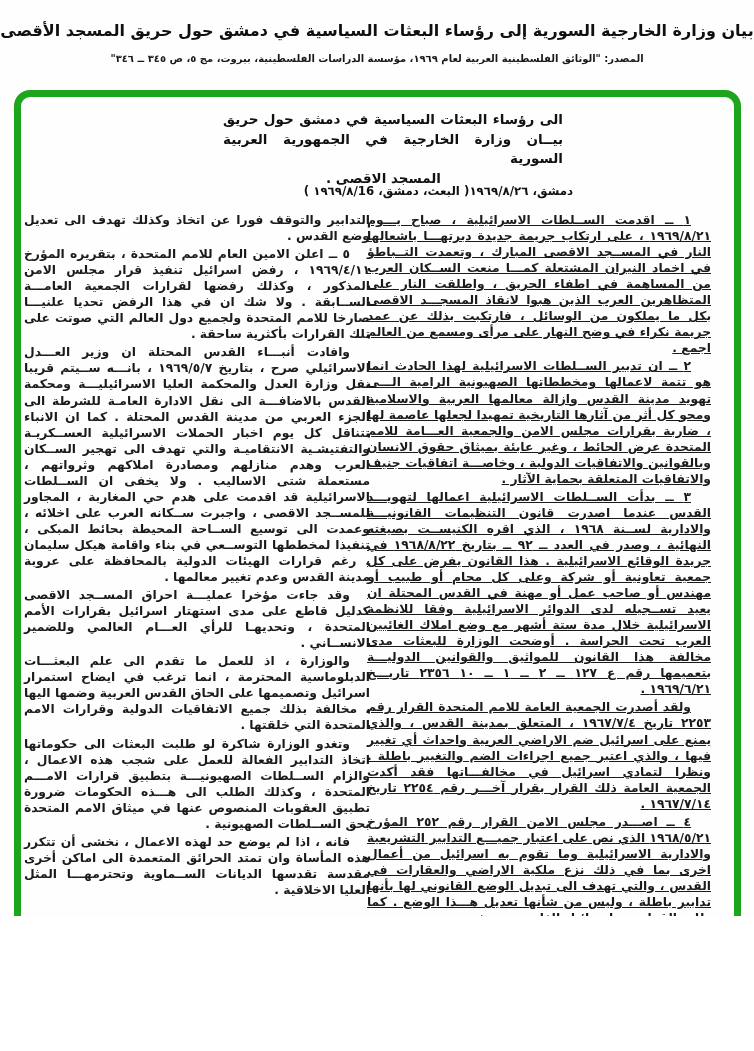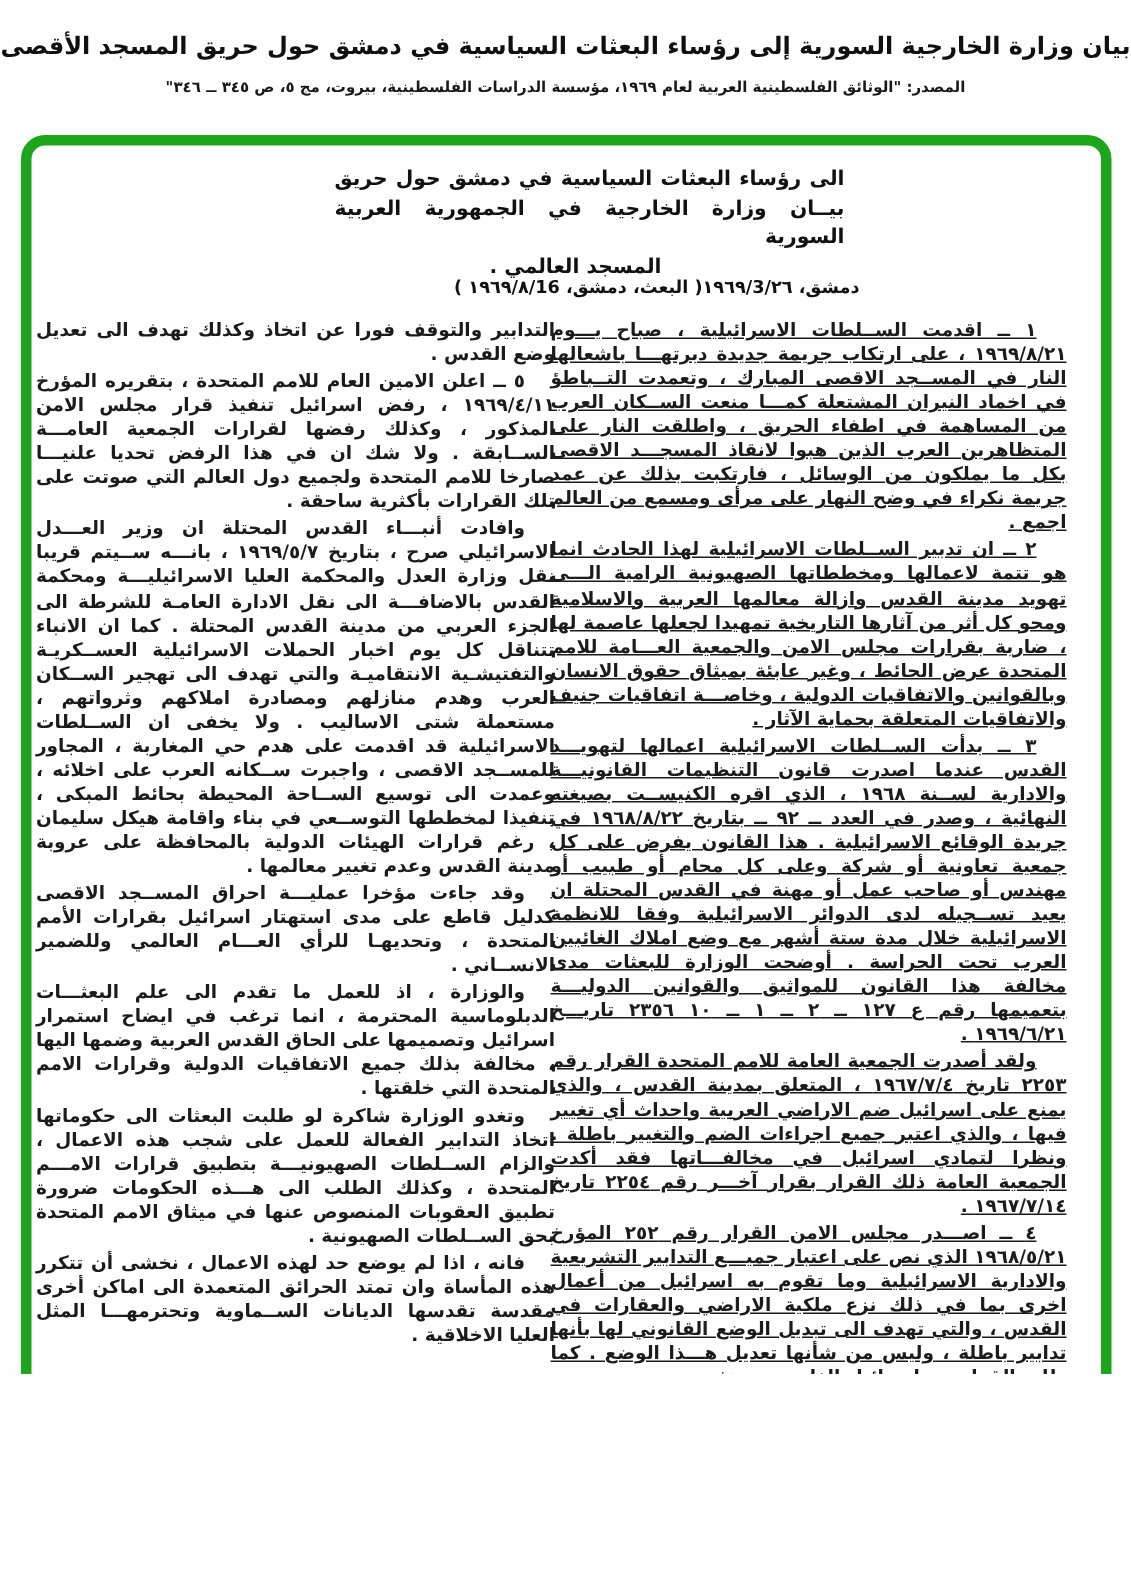--- a/index.html
+++ b/index.html
@@ -52,25 +52,25 @@
 <div class="page">
 
   <div class="doc-title">بيان وزارة الخارجية السورية إلى رؤساء البعثات السياسية في دمشق حول حريق المسجد  الأقصى</div>
   <div class="doc-source">المصدر: "الوثائق الفلسطينية العربية لعام ١٩٦٩، مؤسسة الدراسات الفلسطينية، بيروت، مج ٥، ص ٣٤٥ ــ ٣٤٦"</div>
 
   <div class="green-box"></div>
 
   <div class="heading">
     <div class="hline">الى رؤساء البعثات السياسية في دمشق حول حريق</div>
     <div class="hline">بيــان وزارة الخارجية في الجمهورية العربية السورية</div>
-    <div class="hline-last">المسجد العالمي .</div>
+    <div class="hline-last">المسجد الاقصى .</div>
   </div>
 
   <div class="dateline">
-    <span>دمشق، ١٩٦٩/3/٢٦</span>
+    <span>دمشق، ١٩٦٩/٨/٢٦</span>
     <span>( البعث، دمشق، ١٩٦٩/٨/16 )</span>
   </div>
 
   <div class="col col-right">
     <p class="indent">١ ــ اقدمت الســلطات الاسرائيلية ، صباح يـــوم ١٩٦٩/٨/٢١ ، على ارتكاب جريمة جديدة دبرتهـــا باشعالها النار في المســجد الاقصى المبارك ، وتعمدت التــباطؤ في اخماد النيران المشتعلة كمـــا منعت الســكان العرب من المساهمة في اطفاء الحريق ، واطلقت النار على المتظاهرين العرب الذين هبوا لانقاذ المسجـــد الاقصى بكل ما يملكون من الوسائل ، فارتكبت بذلك عن عمد جريمة نكراء في وضح النهار على مرأى ومسمع من العالم اجمع .</p>
     <p class="indent">٢ ــ ان تدبير الســلطات الاسرائيلية لهذا الحادث انما هو تتمة لاعمالها ومخططاتها الصهيونية الرامية الـــى تهويد مدينة القدس وازالة معالمها العربية والاسلامية ومحو كل أثر من آثارها التاريخية تمهيدا لجعلها عاصمة لها ، ضاربة بقرارات مجلس الامن والجمعية العـــامة للامم المتحدة عرض الحائط ، وغير عابئة بميثاق حقوق الانسان وبالقوانين والاتفاقيات الدولية ، وخاصـــة اتفاقيات جنيف والاتفاقيات المتعلقة بحماية الآثار .</p>
     <p class="indent">٣ ــ بدأت الســلطات الاسرائيلية اعمالها لتهويـــد القدس عندما اصدرت قانون التنظيمات القانونيـــة والادارية لســنة ١٩٦٨ ، الذي اقره الكنيســت بصيغته النهائية ، وصدر في العدد ــ ٩٢ ــ بتاريخ ١٩٦٨/٨/٢٢ في جريدة الوقائع الاسرائيلية . هذا القانون يفرض على كل جمعية تعاونية أو شركة وعلى كل محام أو طبيب أو مهندس أو صاحب عمل أو مهنة في القدس المحتلة ان يعيد تســجيله لدى الدوائر الاسرائيلية وفقا للانظمة الاسرائيلية خلال مدة ستة أشهر مع وضع املاك الغائبين العرب تحت الحراسة . أوضحت الوزارة للبعثات مدى مخالفة هذا القانون للمواثيق والقوانين الدوليـــة بتعميمها رقم ع ١٢٧ ــ ٢ ــ ١ ــ ١٠ ٢٣٥٦ تاريـــخ ١٩٦٩/٦/٢١ .</p>
     <p class="indent">ولقد أصدرت الجمعية العامة للامم المتحدة القرار رقم ٢٢٥٣ تاريخ ١٩٦٧/٧/٤ ، المتعلق بمدينة القدس ، والذي يمنع على اسرائيل ضم الاراضي العربية واحداث أي تغيير فيها ، والذي اعتبر جميع اجراءات الضم والتغيير باطلة . ونظرا لتمادي اسرائيل في مخالفـــاتها فقد أكدت الجمعية العامة ذلك القرار بقرار آخـــر رقم ٢٢٥٤ تاريخ ١٩٦٧/٧/١٤ .</p>
     <p class="indent">٤ ــ اصـــدر مجلس الامن القرار رقم ٢٥٢ المؤرخ ١٩٦٨/٥/٢١ الذي نص على اعتبار جميـــع التدابير التشريعية والادارية الاسرائيلية وما تقوم به اسرائيل من أعمال اخرى بما في ذلك نزع ملكية الاراضي والعقارات في القدس ، والتي تهدف الى تبديل الوضع القانوني لها بأنها تدابير باطلة ، وليس من شأنها تعديل هـــذا الوضع . كما طلب القرار من اسرائيل الغاء جميع هذه</p>
   </div>

